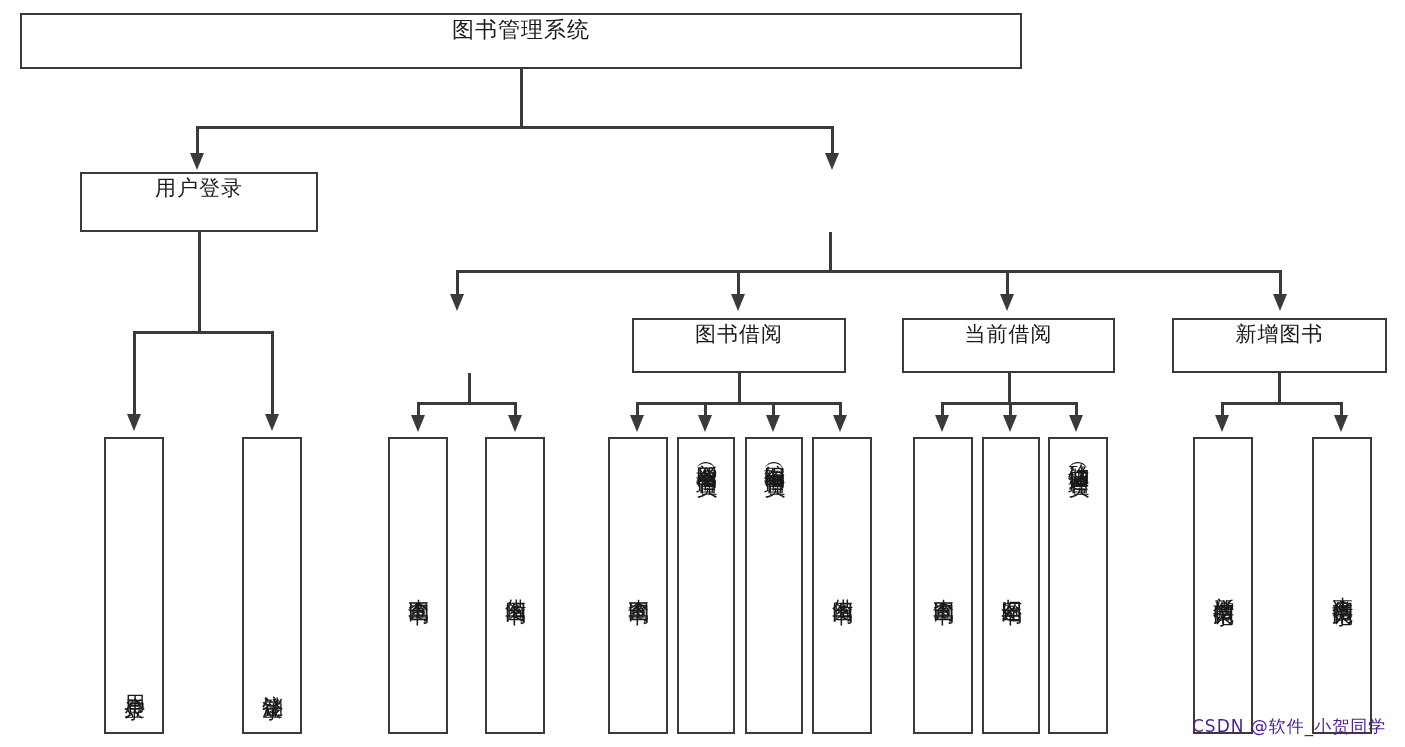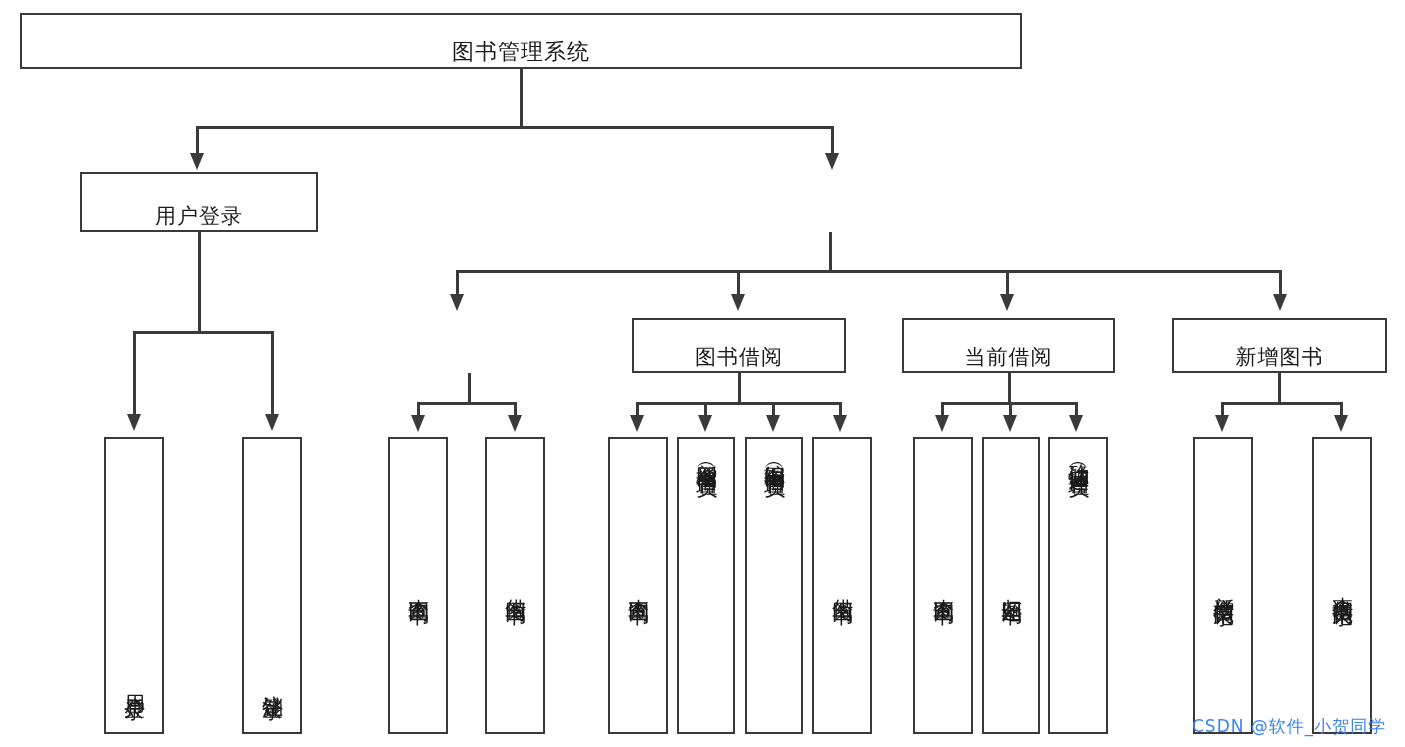--- a/index.html
+++ b/index.html
@@ -14,21 +14,21 @@
     background:#ffffff;
     overflow:hidden;
   }
   
   .node{
     position:absolute;
     box-sizing:border-box;
     background:#ffffff;
     border:2.5px solid #3a3a3a;
     display:flex;
-    align-items:flex-end;
+    align-items:flex-start;
     justify-content:center;
     color:#1a1a1a;
   }
   .node.root{
     font-size:22px;
     letter-spacing:1px;
   }
   .node.branch{
     font-size:21px;
     letter-spacing:1px;
@@ -67,21 +67,21 @@
     position:absolute;
     width:0;height:0;
     border-left:7.5px solid transparent;
     border-right:7.5px solid transparent;
     border-top:17px solid #3a3a3a;
   }
   
   #watermark{
     position:absolute;
     font-size:17px;
-    color:#3b82f6;
+    color:#4c1d95;
     letter-spacing:1px;
     white-space:nowrap;
   }
 </style>
 </head>
 <body>
 
 <div id="canvas">
 
   <div class="node root" style="left:20px;top:13px;width:1002px;height:56px;">

